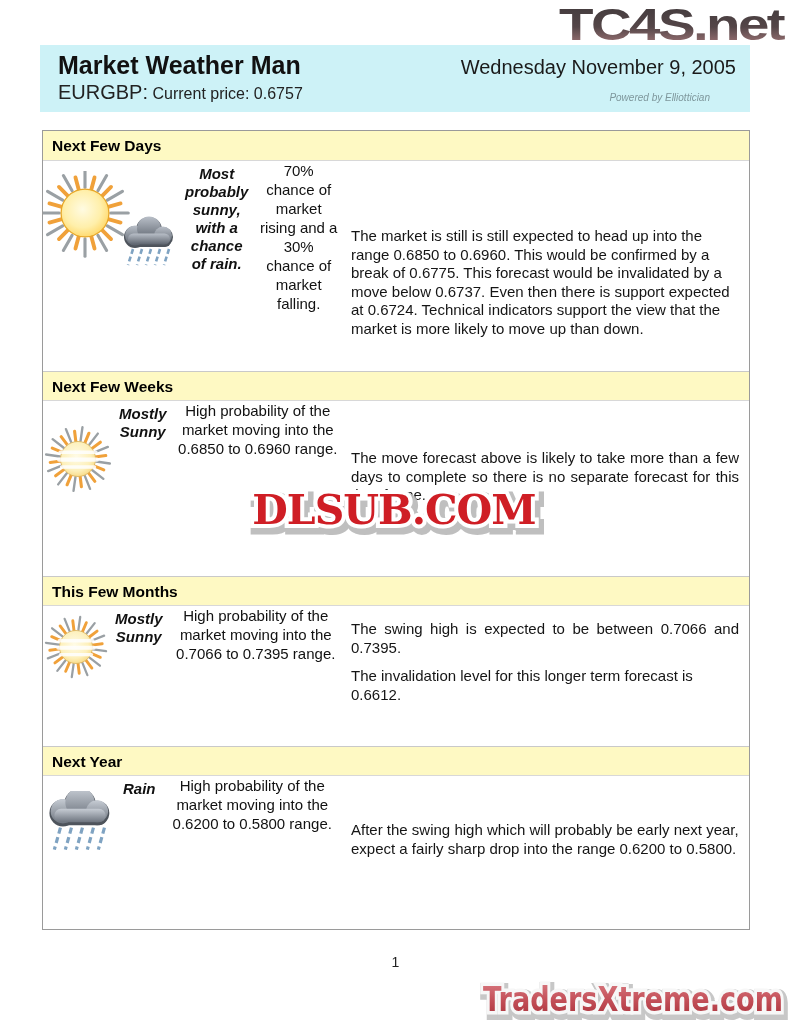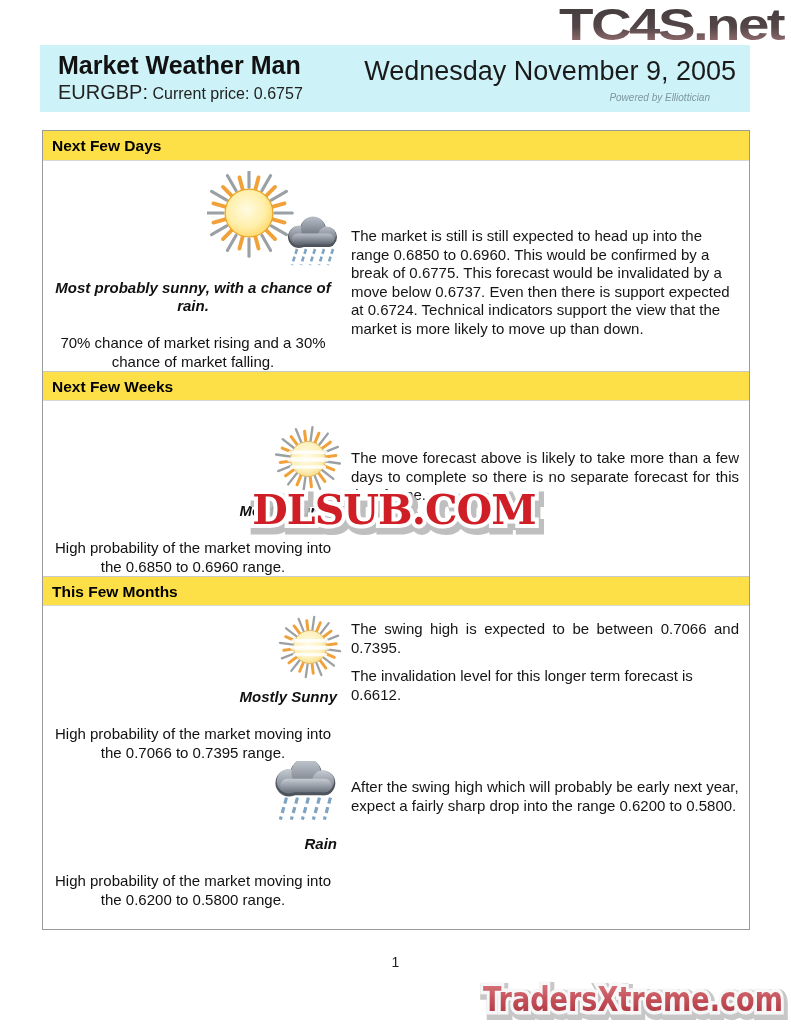--- a/index.html
+++ b/index.html
@@ -20,63 +20,63 @@
   }
   .report-title {
     position:absolute; left:18px; top:6px;
     font-size:25px; font-weight:bold; letter-spacing:0;
   }
   .symbol-line { position:absolute; left:18px; bottom:8px; }
   .symbol { font-size:20px; color:#222; }
   .price { font-size:16px; color:#222; }
   .report-date {
     position:absolute; right:14px; top:11px;
-    font-size:27px; color:#1a1a1a;
+    font-size:20px; color:#1a1a1a;
   }
   .powered {
     position:absolute; right:40px; bottom:9px;
     font-size:10px; font-style:italic; color:#7e979c;
   }
 
   
   .forecast-box {
     position:absolute; left:42px; top:130px; width:708px; height:800px;
     border:1px solid #9a9a9a; background:#fff;
     display:flex; flex-direction:column;
   }
   .section-header {
-    height:30px; line-height:29px; background:#fde047;
+    height:30px; line-height:29px; background:#fef9c3;
     border-bottom:1px solid #d8d8d8; border-top:1px solid #c9c9c9;
     font-size:15.5px; font-weight:bold; padding-left:9px; color:#000;
   }
   .section-header.first { border-top:none; }
   .section-content { display:flex; }
   .c1 { height:210px; }
   .c2 { height:175px; }
   .c3 { height:140px; }
   .c4 { height:150px; }
-  .left-col { width:300px; flex:0 0 300px; display:flex; flex-direction:column; align-items:flex-end; }
+  .left-col { width:300px; flex:0 0 300px; display:flex; flex-direction:row; align-items:flex-start; }
   .right-col { flex:1; padding-right:10px; padding-left:8px; }
   .p1 .right-col { padding-top:66px; }
   .p2 .right-col { padding-top:48px; }
   .p3 .right-col { padding-top:14px; }
-  .p4 .right-col { padding-top:32px; }
+  .p4 .right-col { padding-top:45px; }
   .right-col p { margin:0 0 10px; font-size:15px; line-height:18.5px; color:#151515; }
   .right-col p.justify { text-align:justify; }
 
   .icon-wrap { flex:0 0 auto; }
   .m1 { margin-top:10px; }
   .m2 { margin-top:23px; }
   .m3 { margin-top:8px; }
   .m4 { margin-top:15px; }
   .fc-title {
     font-size:15px; font-weight:bold; font-style:italic;
     text-align:center; margin:4px 6px 2px; line-height:18px;
   }
-  .fc-detail { font-size:15px; text-align:center; line-height:19px; margin:16px 4px 0; }
+  .fc-detail { font-size:15px; text-align:center; line-height:19px; margin:0 4px 0; }
 
   
   .watermark { position:absolute; left:244px; top:482px; z-index:30; }
 
   
   .page-number {
     position:absolute; left:0; top:954px; width:791px;
     text-align:center; font-size:14px; color:#222;
   }
   .tx-logo { position:absolute; right:0px; top:977px; width:315px; height:47px; }
@@ -295,20 +295,21 @@
       </div>
       <div class="fc-title">Mostly Sunny</div>
       <div class="fc-detail">High probability of the market moving into the 0.7066 to 0.7395 range.</div>
     </div>
     <div class="right-col">
       <p class="justify">The swing high is expected to be between 0.7066 and 0.7395.</p>
       <p>The invalidation level for this longer term forecast is 0.6612.</p>
     </div>
   </div>
 
+  <div class="section-header">Next Year</div>
   <div class="section-content c4 p4">
     <div class="left-col">
       <div class="icon-wrap m4">
         <svg width="74" height="66" viewBox="0 0 60 54">
           <defs>
             <linearGradient id="cg4" x1="0" y1="0" x2="0" y2="1">
               <stop offset="0" stop-color="#c6ccd4"></stop>
               <stop offset="1" stop-color="#6e757f"></stop>
             </linearGradient>
           </defs>

